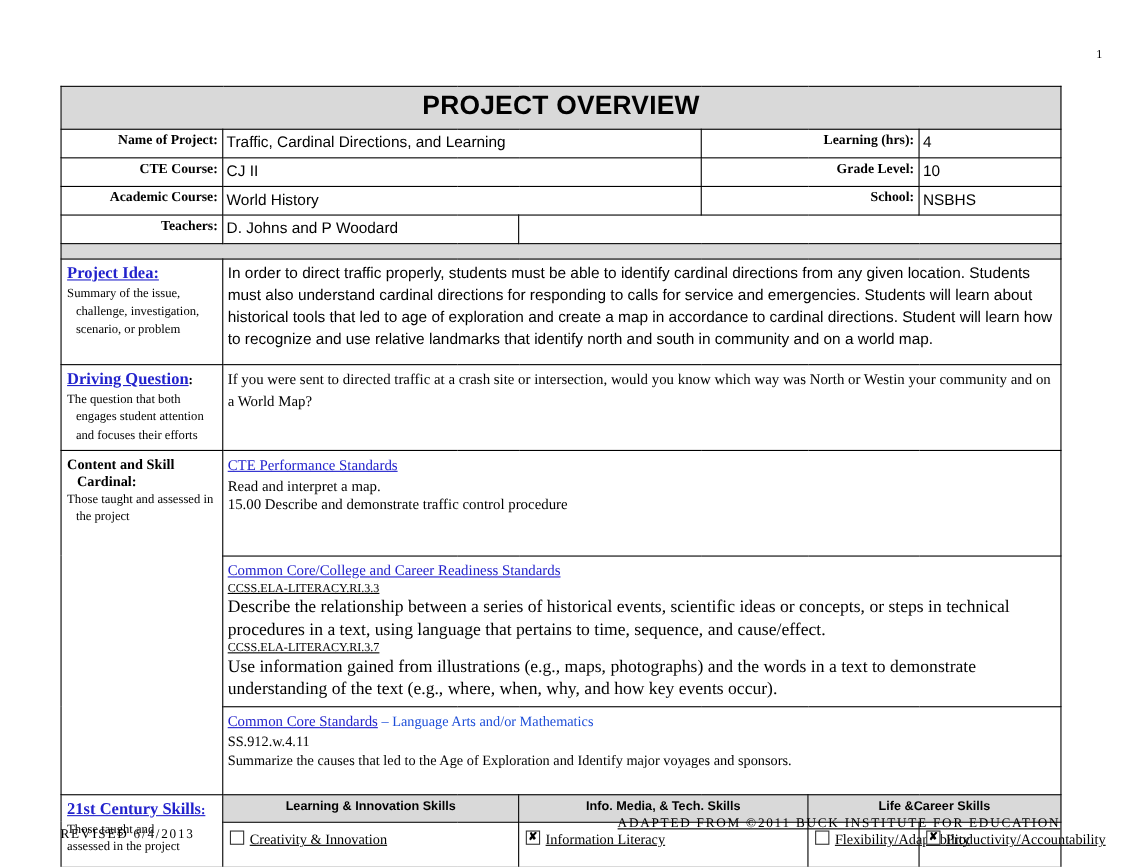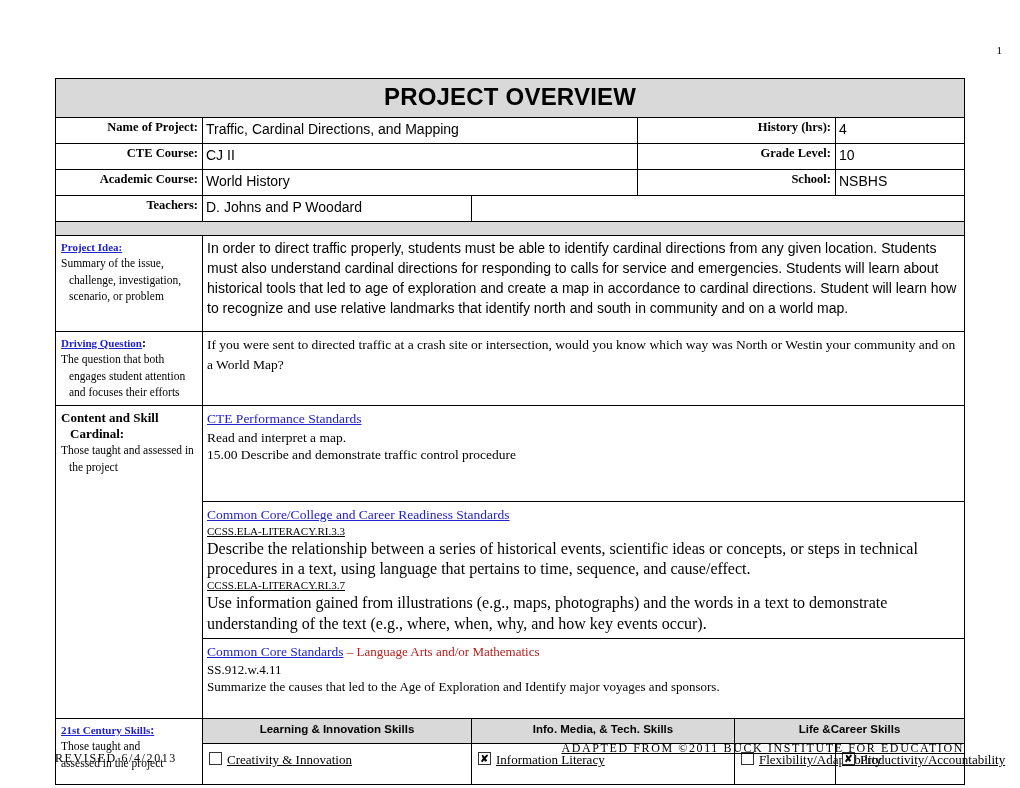--- a/index.html
+++ b/index.html
@@ -92,21 +92,21 @@
   .sec-label {
     padding: 4px 5px 5px 5px !important;
     font-size: 12px;
     line-height: 1.28;
     font-family: "Liberation Serif", serif;
   }
   .sec-title {
     font-weight: bold;
     color: #2222cc;
     text-decoration: underline;
-    font-size: 11px;
+    font-size: 15px;
     display: inline;
   }
   .sec-title-plain {
     font-weight: bold;
     color: #000000;
     font-size: 13px;
     display: block;
     line-height: 1.25;
   }
   .sec-sub {
@@ -157,21 +157,21 @@
     font-size: 16px;
     line-height: 1.28;
     display: block;
   }
   .std-small {
     font-family: "Liberation Serif", serif;
     font-size: 13px;
     line-height: 1.3;
     display: block;
   }
-  .inline-plain { color:#b91c1c; text-decoration:none; }
+  .inline-plain { color:#1d4ed8; text-decoration:none; }
 
   
   .skills-head {
     background: #d9d9d9 !important;
     text-align: center;
     font-family: "Liberation Sans", sans-serif;
     font-weight: bold;
     font-size: 11.5px;
     padding: 4px 2px 4px 2px !important;
     vertical-align: middle;
@@ -247,22 +247,22 @@
       <col style="width:129px">
     </colgroup>
 
     <tbody>
         <tr>
       <td class="title-bar" colspan="7">PROJECT OVERVIEW</td>
     </tr>
 
     <tr class="info-row">
       <td class="lbl">Name of Project:</td>
-      <td class="val" colspan="3">Traffic, Cardinal Directions, and Mapping</td>
-      <td class="lbl" colspan="2">History (hrs):</td>
+      <td class="val" colspan="3">Traffic, Cardinal Directions, and Learning</td>
+      <td class="lbl" colspan="2">Learning (hrs):</td>
       <td class="val">4</td>
     </tr>
 
     <tr class="info-row">
       <td class="lbl">CTE Course:</td>
       <td class="val" colspan="3">CJ II</td>
       <td class="lbl" colspan="2">Grade Level:</td>
       <td class="val">10</td>
     </tr>
 

